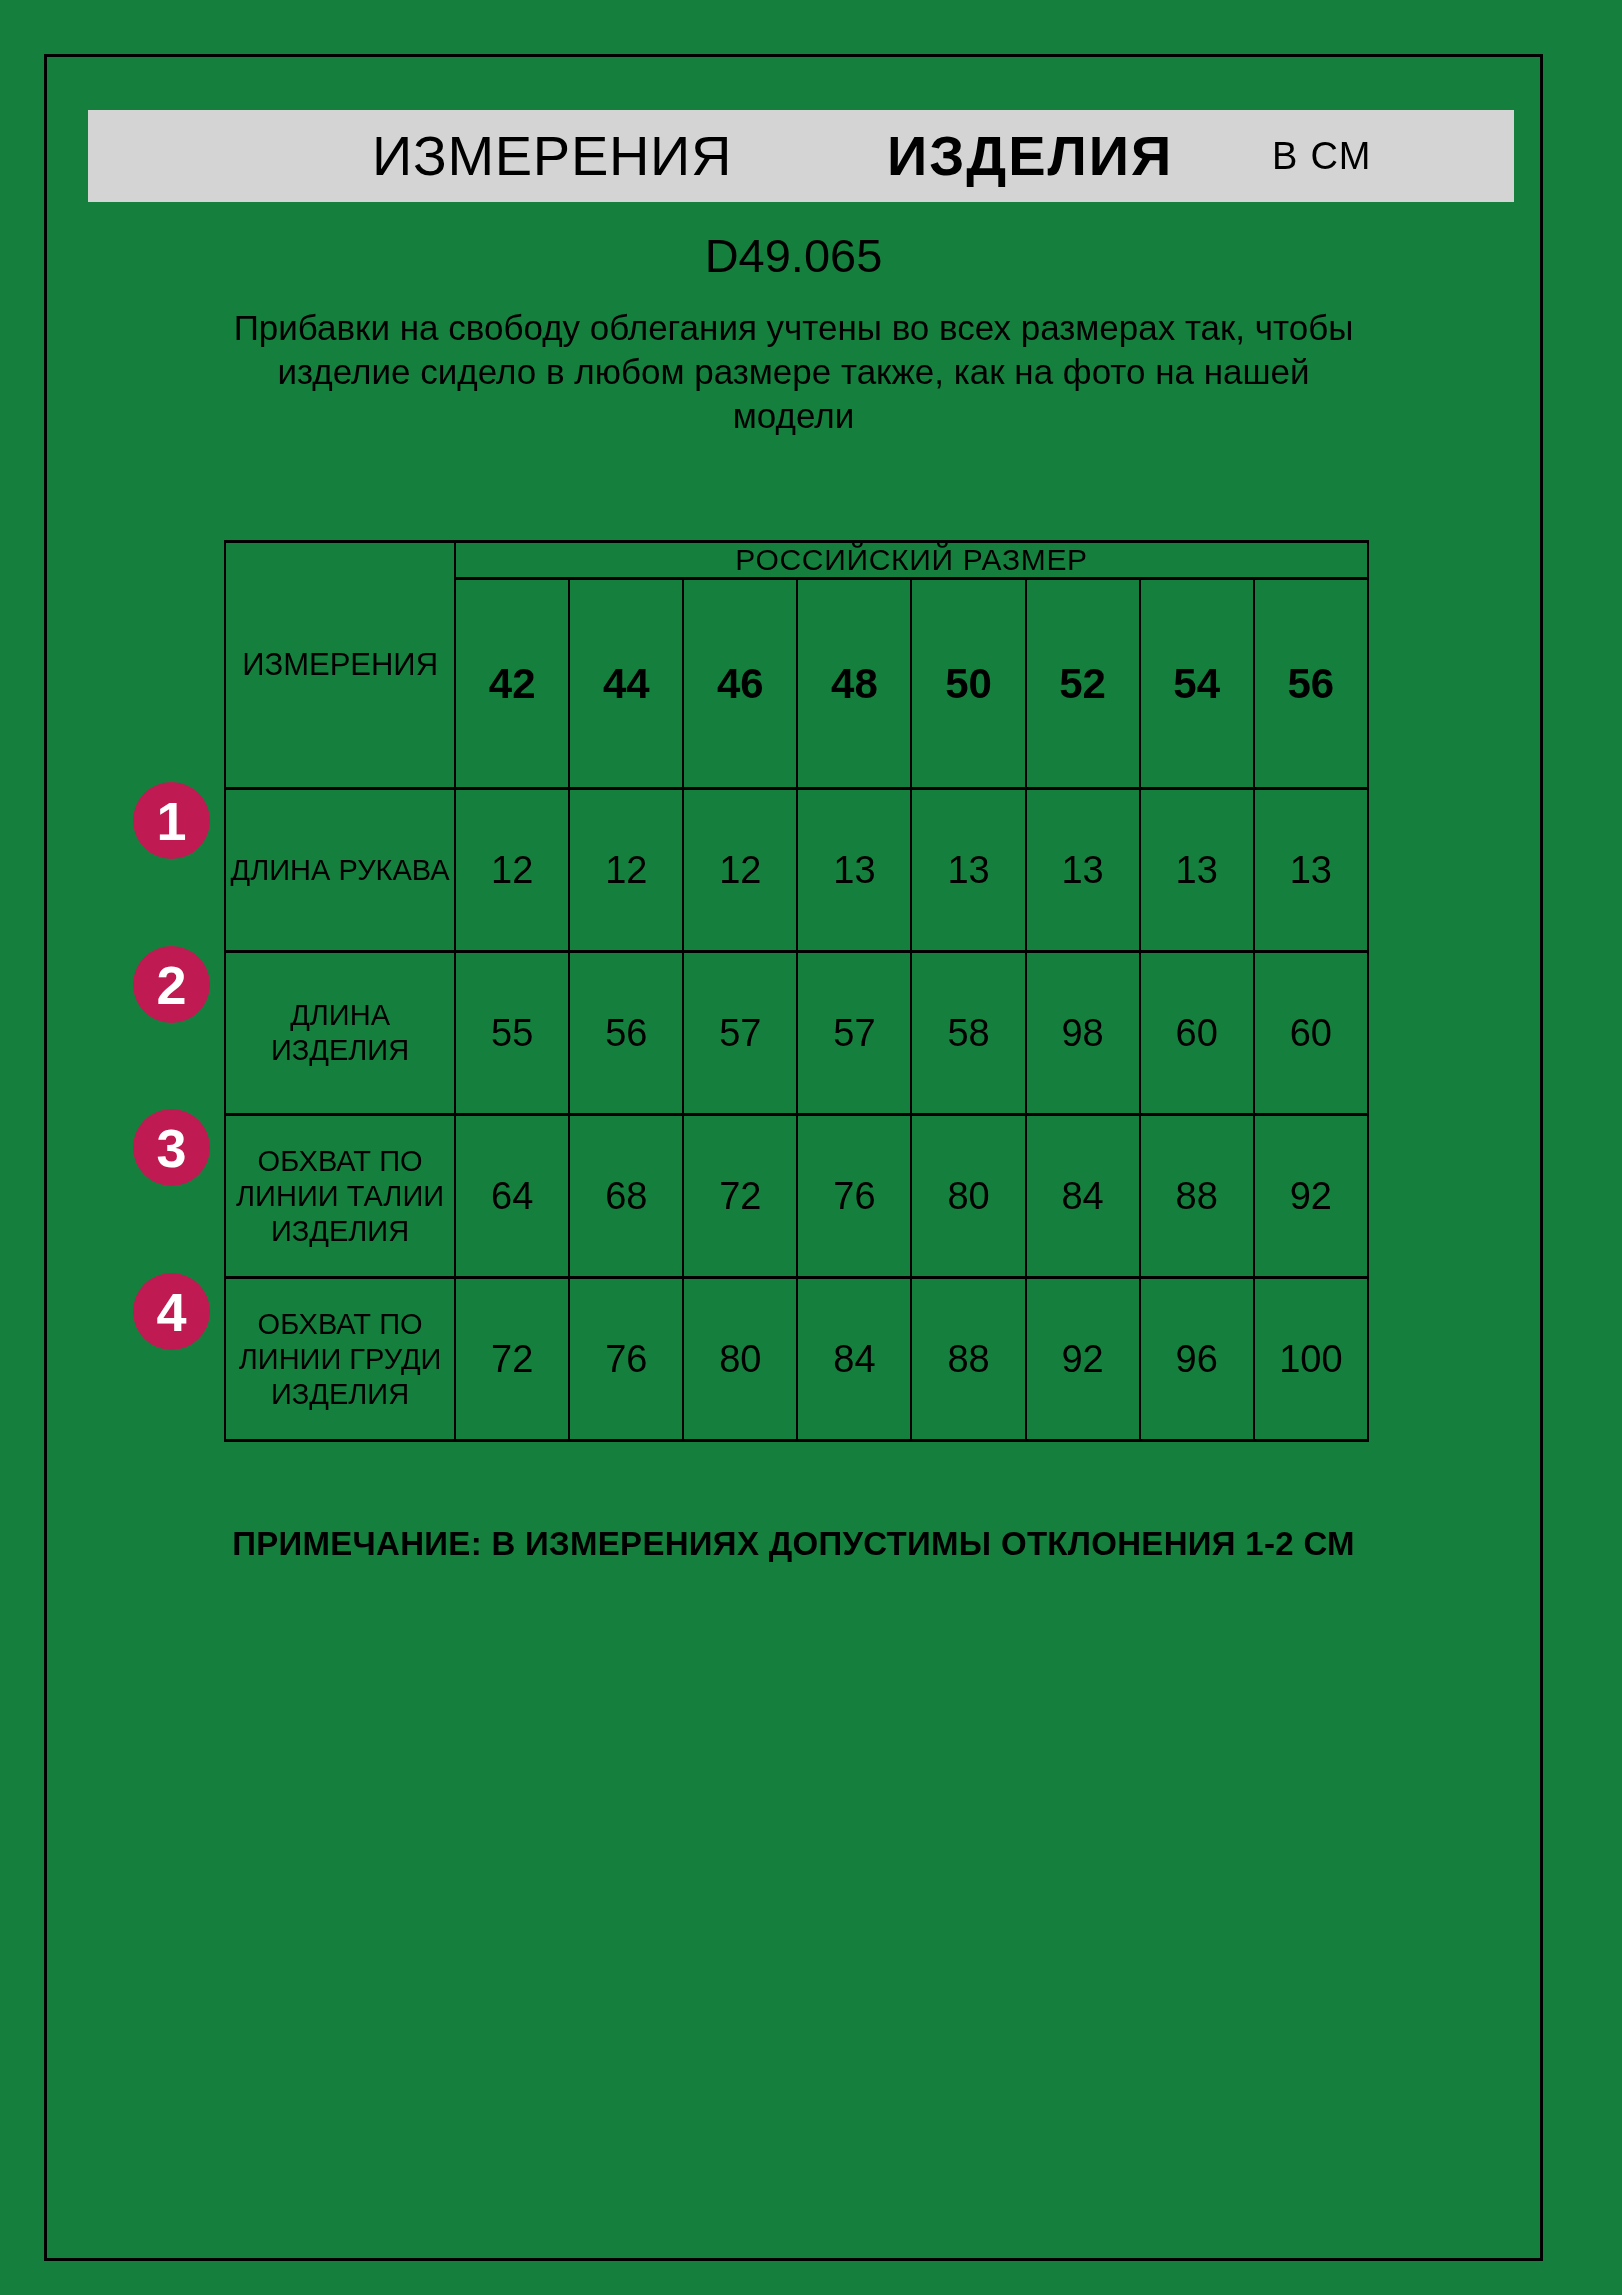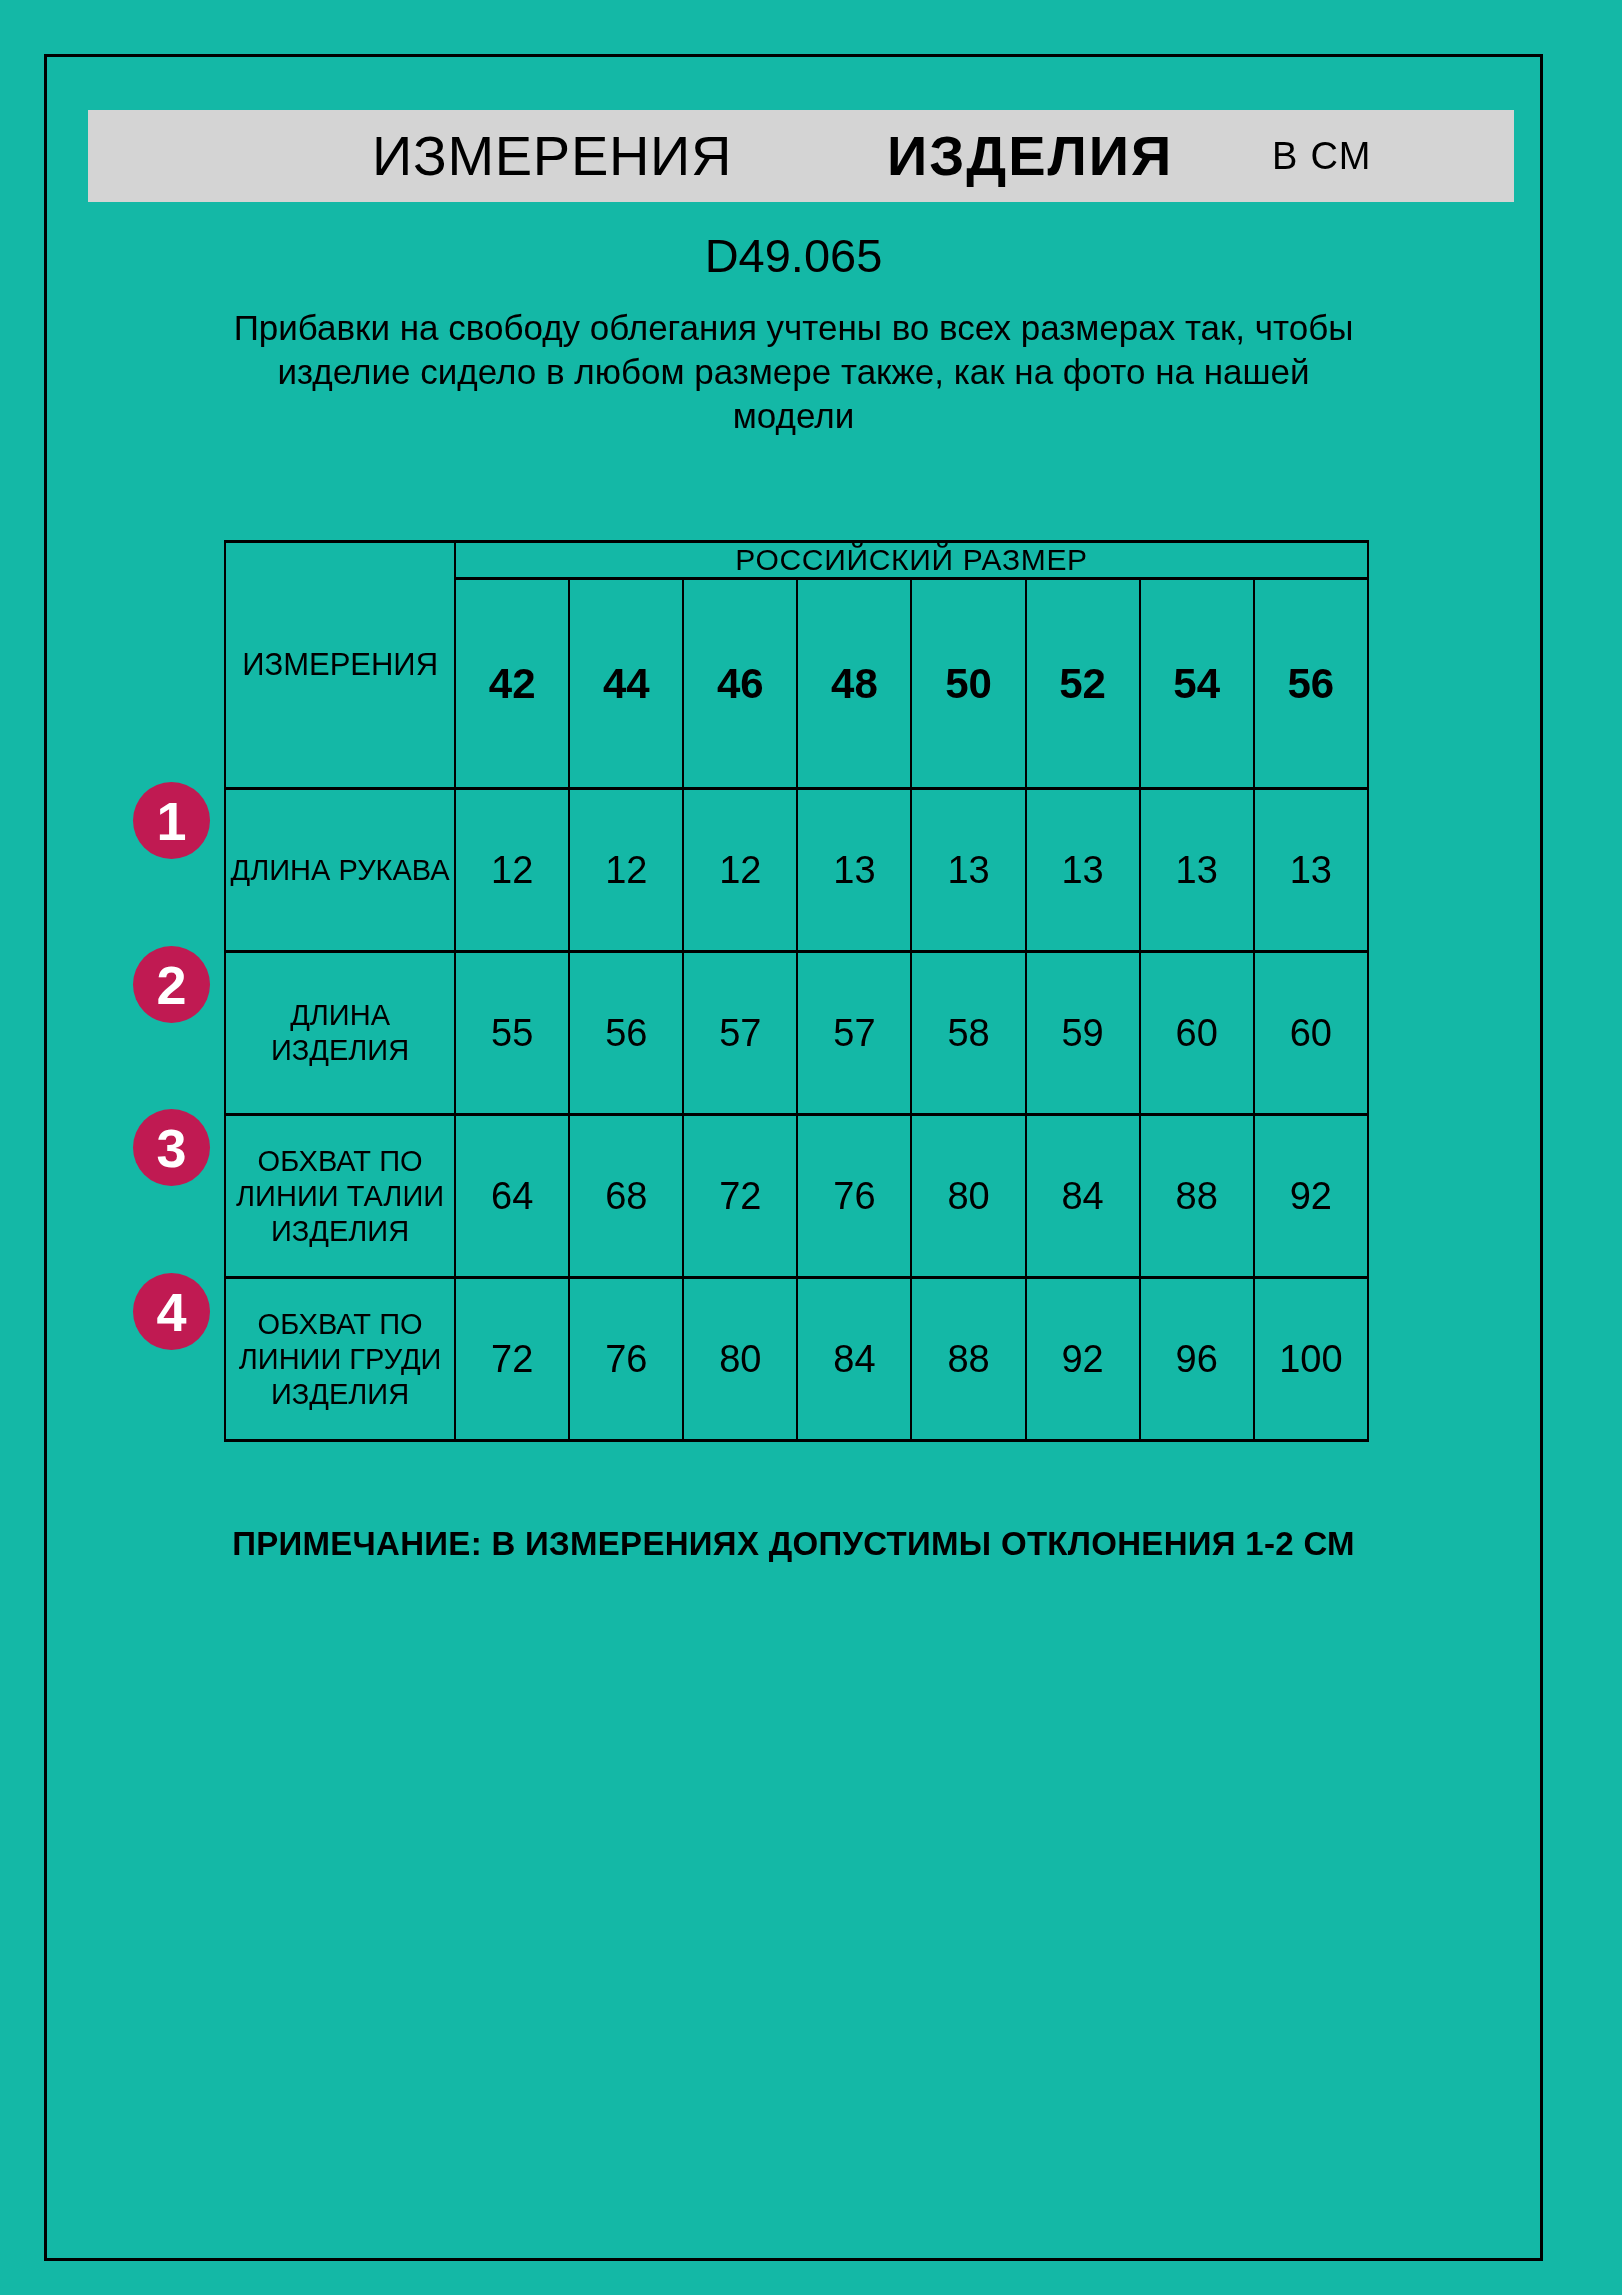--- a/index.html
+++ b/index.html
@@ -1,18 +1,18 @@
 <!DOCTYPE html>
 <html style="font-size:10.5px"><head>
 <meta charset="utf-8">
 <style>
   html, body { margin:0; padding:0; background:#ffffff; }
   body { width:1623px; height:2295px; }
   #page {
-    position:relative; width:1623px; height:2295px; background:#14b8a6;
+    position:relative; width:1623px; height:2295px; background:#15803d;
     font-family:"Liberation Sans", sans-serif; color:#000;
     overflow:hidden;
   }
   .frame {
     position:absolute; left:44px; top:54px; width:1499px; height:2207px;
     border:3.3px solid #000; box-sizing:border-box;
   }
   .titlebar {
     position:absolute; left:88px; top:110px; width:1426px; height:92px;
     background:#d4d4d4;
@@ -122,21 +122,21 @@
       <td class="val">13</td>
     </tr>
     <tr class="row-data">
       <td class="label">ДЛИНА
 ИЗДЕЛИЯ</td>
       <td class="val">55</td>
       <td class="val">56</td>
       <td class="val">57</td>
       <td class="val">57</td>
       <td class="val">58</td>
-      <td class="val">59</td>
+      <td class="val">98</td>
       <td class="val">60</td>
       <td class="val">60</td>
     </tr>
     <tr class="row-data">
       <td class="label">ОБХВАТ ПО
 ЛИНИИ ТАЛИИ
 ИЗДЕЛИЯ</td>
       <td class="val">64</td>
       <td class="val">68</td>
       <td class="val">72</td>

